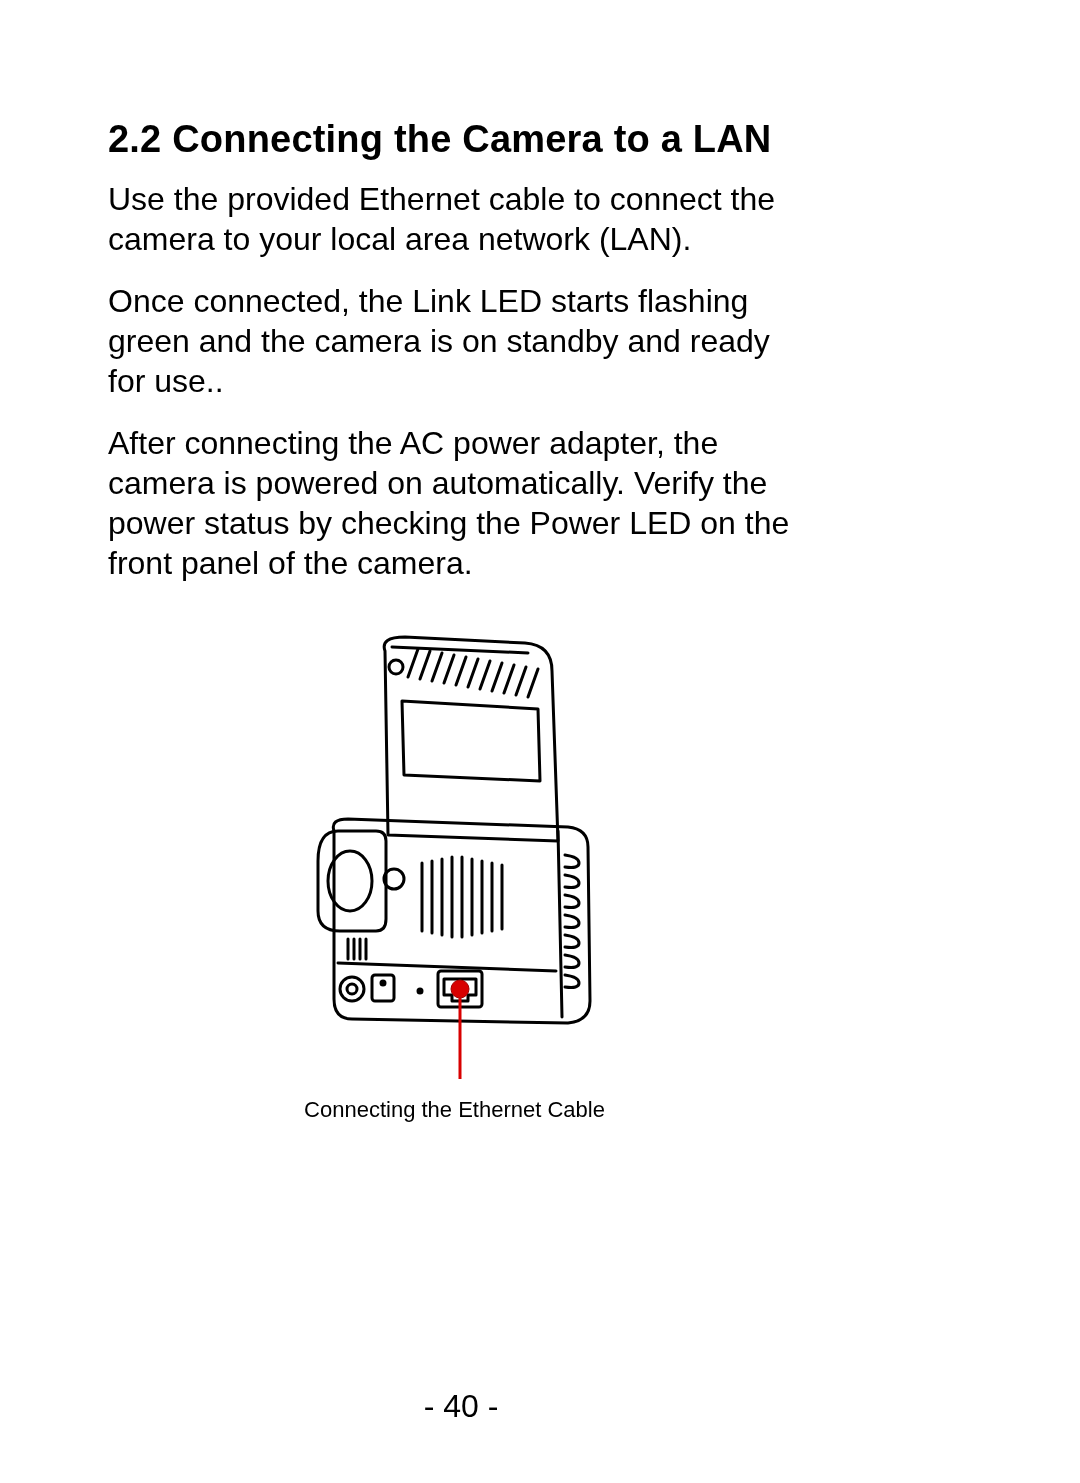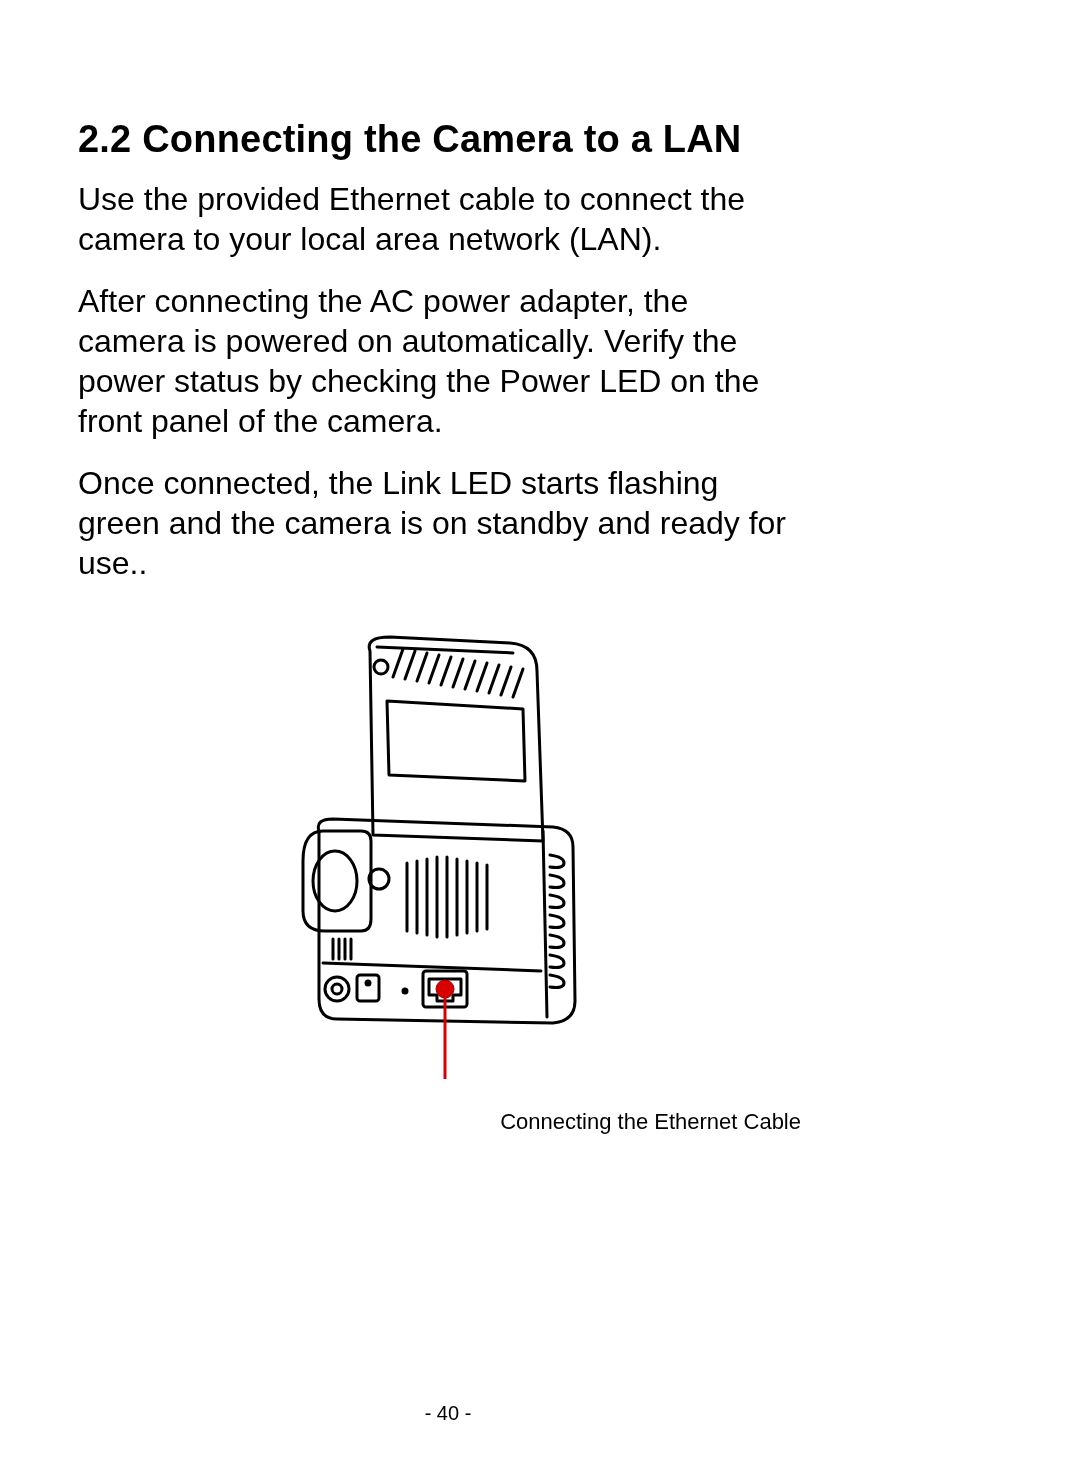--- a/index.html
+++ b/index.html
@@ -8,21 +8,21 @@
     width: 1080px;
     height: 1483px;
     background: #ffffff;
     font-family: Arial, Helvetica, sans-serif;
     color: #000;
   }
   .page {
     box-sizing: border-box;
     width: 896px;
     height: 1483px;
-    padding: 118px 95px 50px 78px;
+    padding: 118px 95px 50px 108px;
     position: relative;
   }
   .heading {
     font-size: 38px;
     font-weight: bold;
     margin: 0 0 18px 0;
     letter-spacing: 0.2px;
   }
   .para {
     font-size: 32px;
@@ -31,45 +31,45 @@
   }
   .figure-wrap {
     margin-top: 48px;
     width: 100%;
     text-align: center;
   }
   .figure {
     display: inline-block;
   }
   .caption {
-    margin-top: 14px;
+    margin-top: 2px;
     font-size: 22px;
     font-family: "Segoe UI", Arial, sans-serif;
     color: #000;
-    text-align: right;
+    text-align: center;
   }
   .page-number {
     position: absolute;
     bottom: 58px;
-    left: 0;
+    left: 13px;
     width: 100%;
     text-align: center;
-    font-size: 20px;
+    font-size: 32px;
   }
 </style>
 </head>
 <body>
 
 <div class="page">
 
   <h2 class="heading">2.2  Connecting the Camera to a LAN</h2>
 
   <p class="para">Use the provided Ethernet cable to connect the camera to your local area network (LAN).</p>
+  <p class="para">Once connected, the Link LED starts flashing green and the camera is on standby and ready for use..</p>
   <p class="para">After connecting the AC power adapter, the camera is powered on automatically. Verify the power status by checking the Power LED on the front panel of the camera.</p>
-  <p class="para">Once connected, the Link LED starts flashing green and the camera is on standby and ready for use..</p>
 
   <div class="figure-wrap">
     <div class="figure" aria-label="Line drawing of the back of a network camera with a red dot and line marking the Ethernet port.">
       
       <svg width="330" height="460" viewBox="0 0 330 460" xmlns="http://www.w3.org/2000/svg">
         <g fill="none" stroke="#000" stroke-width="3" stroke-linejoin="round" stroke-linecap="round">
 
           <path d="M95 20 Q90 6 115 6 L235 12 Q262 14 262 40 L268 210 L98 204 Z"></path>
 
           <path d="M102 16 L238 22"></path>

